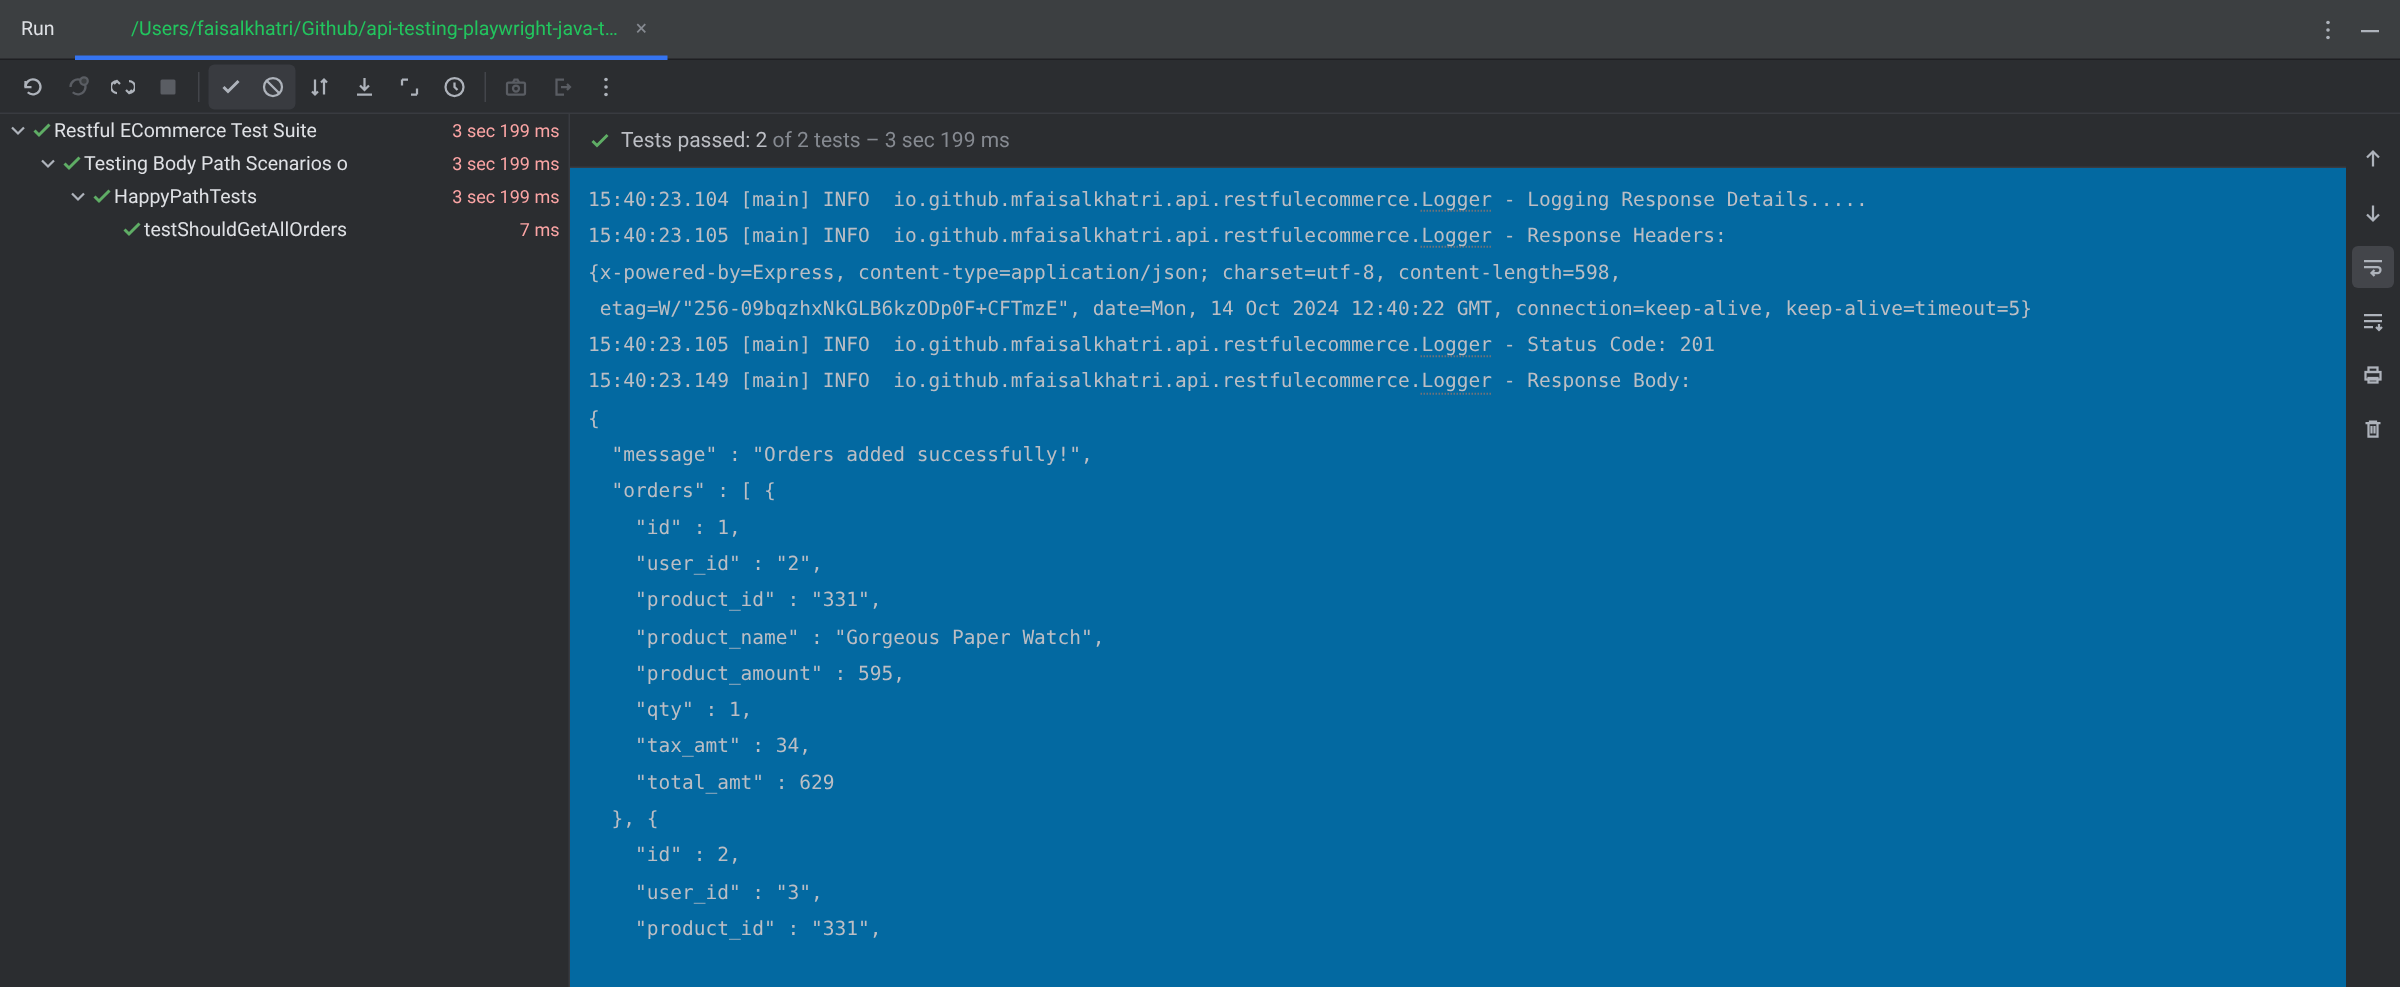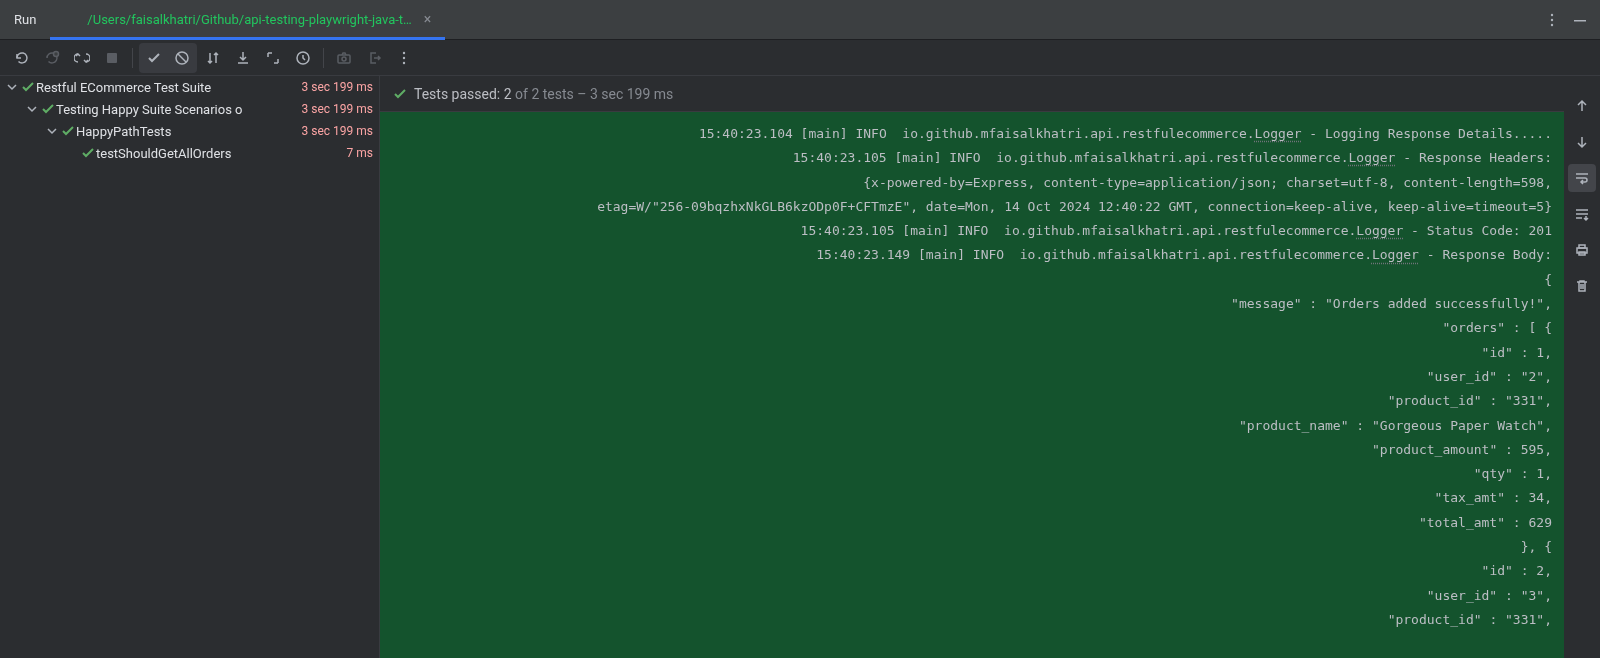--- a/index.html
+++ b/index.html
@@ -112,29 +112,28 @@
     padding: 0 12px;
     color: #bcbec4;
     font-size: 14px;
     gap: 6px;
     border-bottom: 1px solid #393b40;
   }
   .summary-bar .check-icon { color: #5fad65; }
   .summary-dim { color: #868a91; }
   .console {
     flex: 1;
-    background: #14532d;
+    background: #0369a1;
     padding: 10px 12px;
     font-family: "Menlo","Consolas","Monaco",monospace;
     font-size: 13px;
     line-height: 24.3px;
     color: #bcbec4;
     white-space: pre;
     overflow: hidden;
-    text-align: right;
   }
   .console .underline { text-decoration: underline dotted #6f737a; text-underline-offset: 3px; }
 
   .right-gutter {
     width: 36px;
     background: #2b2d30;
     display: flex;
     flex-direction: column;
     align-items: center;
     padding-top: 16px;
@@ -288,21 +287,21 @@
       <span class="chevron">
         <svg width="10" height="10" viewBox="0 0 10 10">
             <path d="M1 3l4 4 4-4" stroke="currentColor" fill="none" stroke-width="1.5"></path>
           </svg>
       </span>
       <span class="check-icon">
         <svg width="14" height="14" viewBox="0 0 14 14" fill="none" stroke="currentColor" stroke-width="2">
             <path d="M2 7l3 3 7-7"></path>
           </svg>
       </span>
-      <span class="tree-label">Testing Happy Suite Scenarios o</span>
+      <span class="tree-label">Testing Body Path Scenarios o</span>
       <span class="tree-time">3 sec 199 ms</span>
     </div>
 
     <div class="tree-row">
       <span class="tree-indent" style="width:44px"></span>
       <span class="chevron">
         <svg width="10" height="10" viewBox="0 0 10 10">
             <path d="M1 3l4 4 4-4" stroke="currentColor" fill="none" stroke-width="1.5"></path>
           </svg>
       </span>

